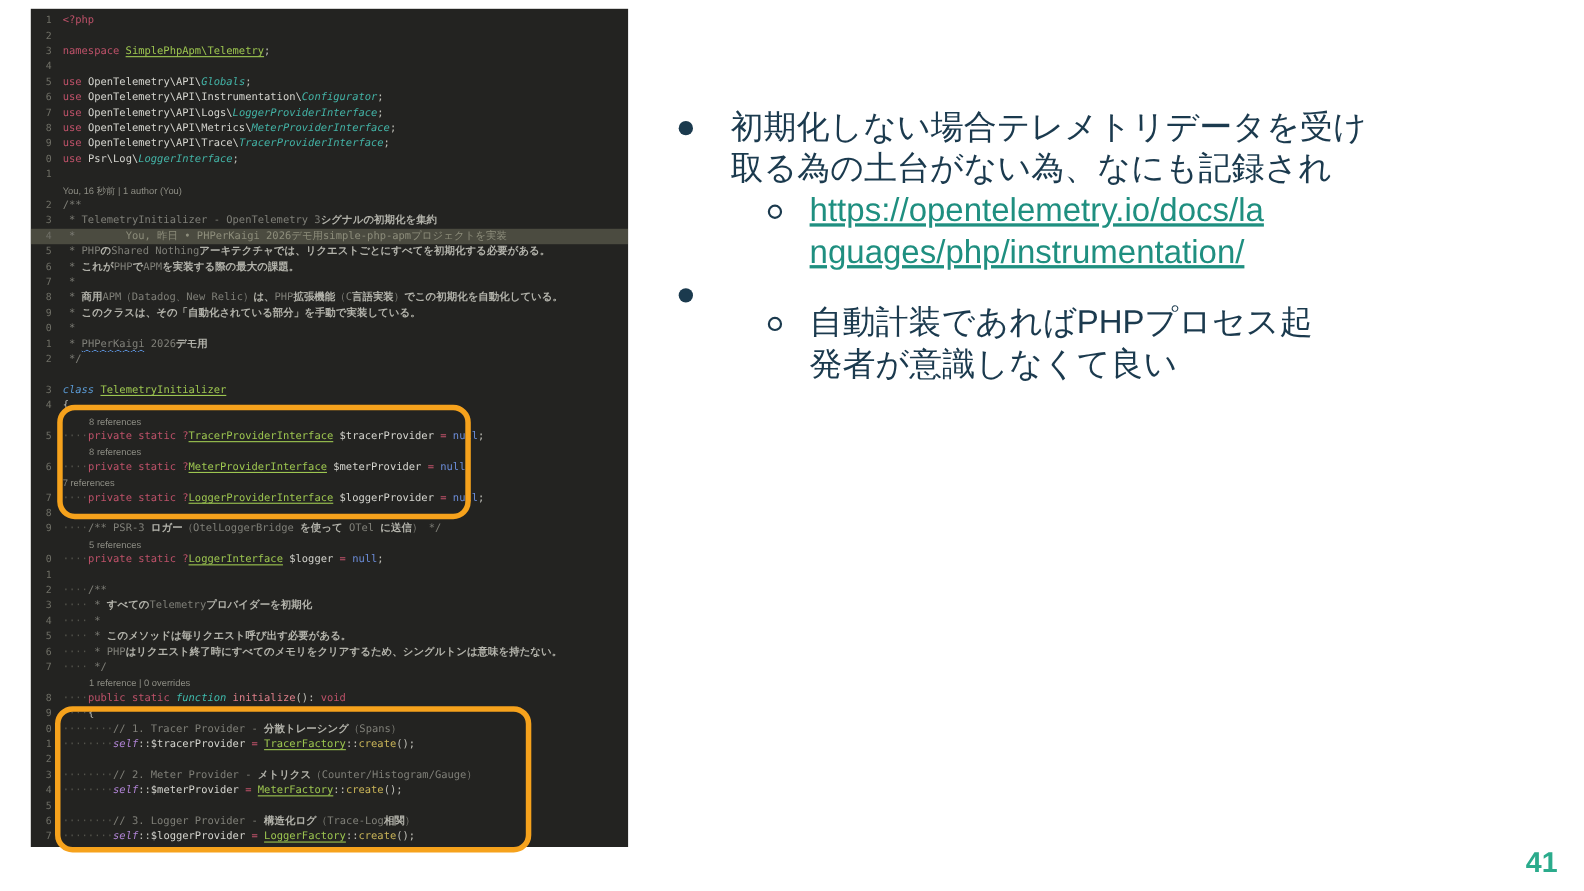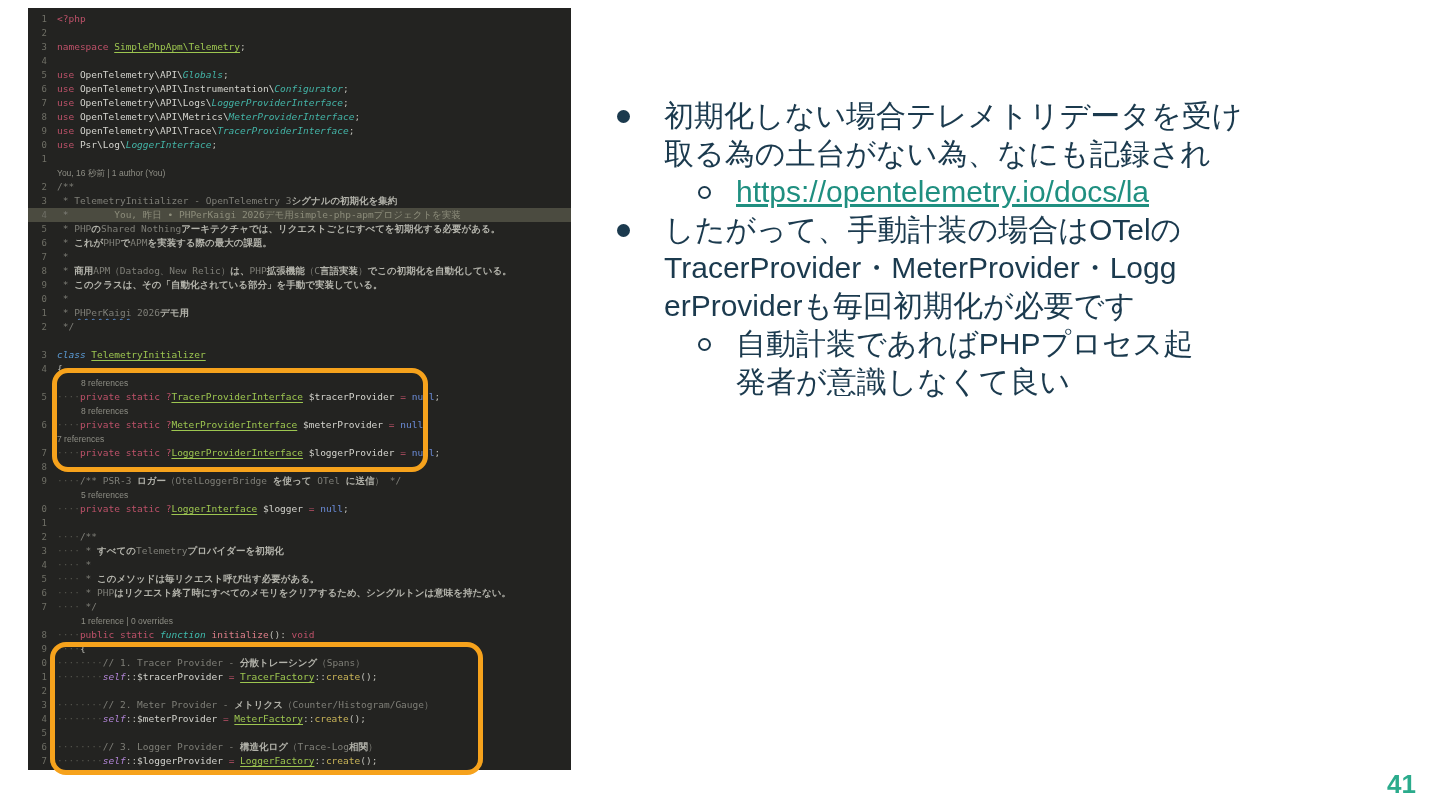--- a/index.html
+++ b/index.html
@@ -132,31 +132,27 @@
           <div class="bline">初期化しない場合テレメトリデータを受け</div>
           <div class="bline">取る為の土台がない為、なにも記録され</div>
         </div>
       </div>
       <div class="b-item lvl2">
         <span class="mkcell">
           <span class="circ"></span>
         </span>
         <div class="b-text link">
           <div class="bline">https://opentelemetry.io/docs/la</div>
+          <div class="bline">nguages/php/instrumentation/</div>
         </div>
       </div>
       <div class="b-item lvl1">
         <span class="mkcell">
           <span class="disc"></span>
         </span>
-        <div class="b-text">
-          <div class="bline">したがって、手動計装の場合はOTelの</div>
-          <div class="bline">TracerProvider・MeterProvider・Logg</div>
-          <div class="bline">erProviderも毎回初期化が必要です</div>
-        </div>
       </div>
       <div class="b-item lvl2">
         <span class="mkcell">
           <span class="circ"></span>
         </span>
         <div class="b-text">
           <div class="bline">自動計装であればPHPプロセス起</div>
           <div class="bline">発者が意識しなくて良い</div>
         </div>
       </div>

